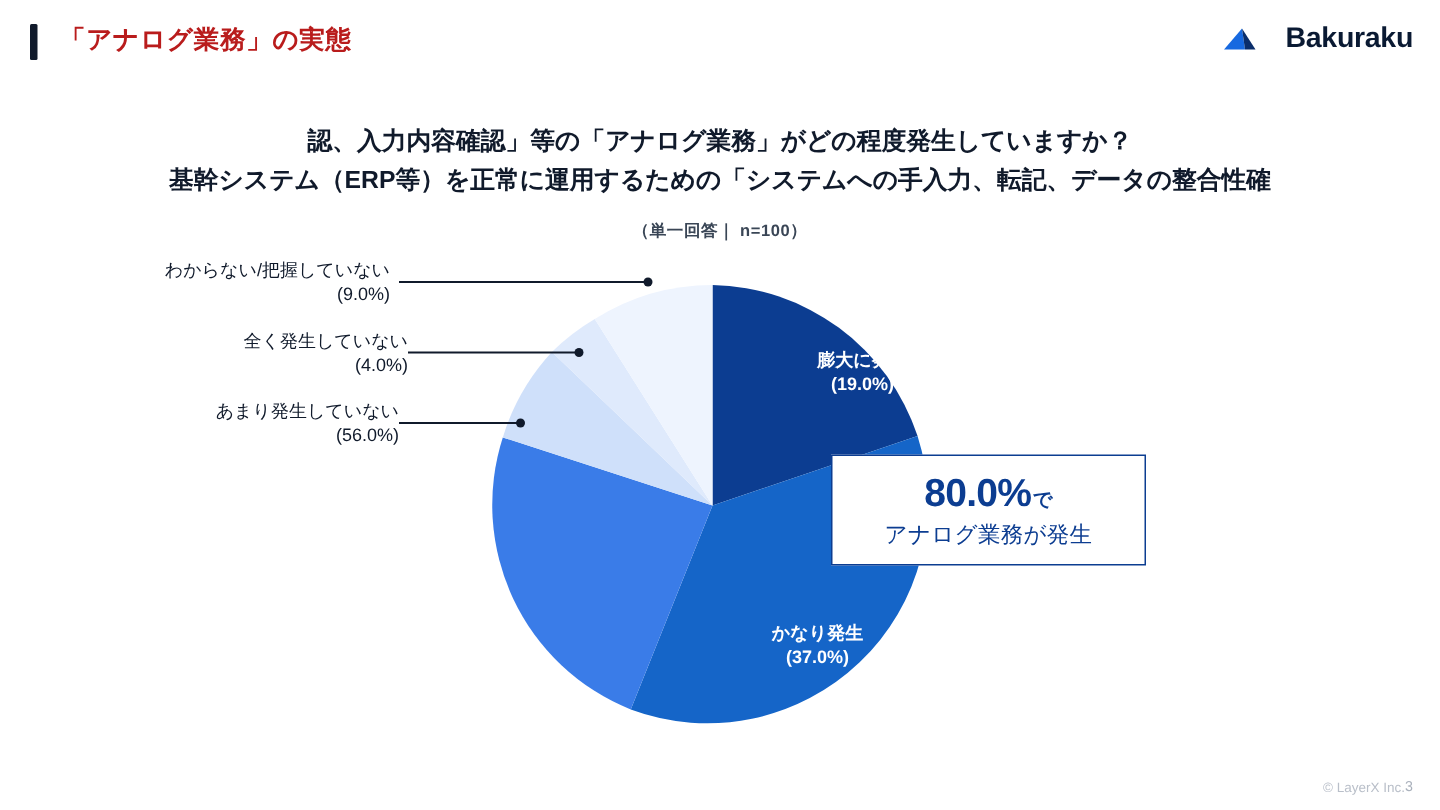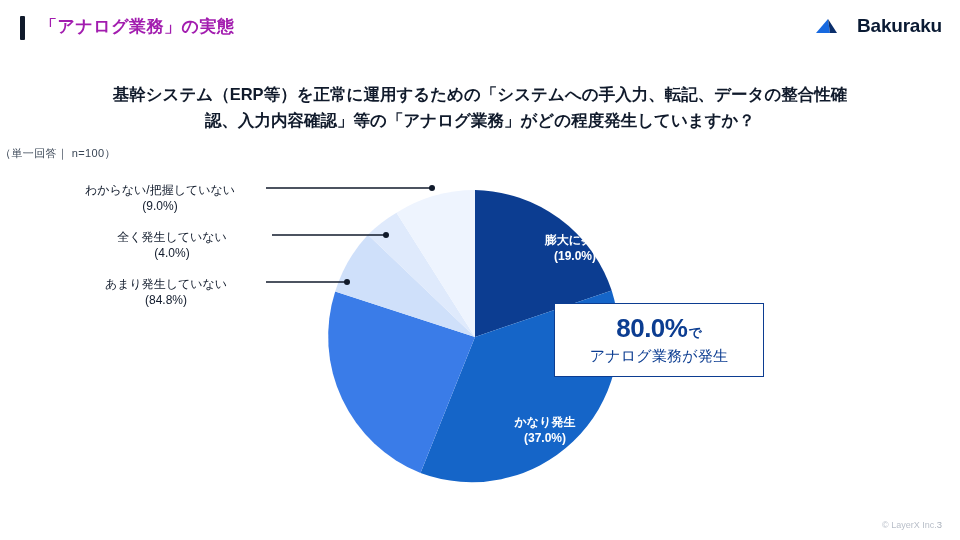--- a/index.html
+++ b/index.html
@@ -38,21 +38,21 @@
     background: #101a2b;
     border-radius: 1px;
   }
   .header-title {
     position: absolute;
     left: 40px;
     top: 15px;
     font-size: 17px;
     font-weight: bold;
     letter-spacing: .5px;
-    color: #a21caf;
+    color: #b91c1c;
     white-space: nowrap;
   }
   .brand {
     position: absolute;
     right: 18px;
     top: 15px;
     display: flex;
     align-items: center;
     gap: 18px;
   }
@@ -79,24 +79,25 @@
     font-weight: bold;
     line-height: 1.55;
     color: #101a2b;
   }
   .question-line { display: block; }
   .subnote {
     position: absolute;
     left: 0;
     top: 146px;
     width: 960px;
-    text-align: left;
+    text-align: center;
     font-size: 11px;
     color: #3a4656;
     letter-spacing: .4px;
+    font-weight: bold;
   }
 
   
   .chart-area {
     position: absolute;
     left: 0; top: 0;
     width: 960px; height: 540px;
     pointer-events: none;
   }
   .pie-svg { display: block; }
@@ -108,26 +109,25 @@
     font-weight: bold;
     line-height: 1.35;
     color: #ffffff;
     white-space: nowrap;
   }
   .slice-label .pct { font-weight: bold; }
 
   
   .lead-label {
     position: absolute;
-    text-align: center;
+    text-align: right;
     font-size: 12px;
     line-height: 1.35;
     color: #101a2b;
     white-space: nowrap;
-    margin-top: 10px;
   }
 
   
   .highlight {
     position: absolute;
     left: 554px;
     top: 303px;
     width: 210px;
     height: 74px;
     background: #ffffff;
@@ -179,22 +179,22 @@
     <div class="brand">
       <svg class="brand-mark" viewBox="0 0 24 16">
         <polygon points="1,15 13,1 15,15" fill="#1769e0"></polygon>
         <polygon points="13,1 22,15 15,15" fill="#0a2e6b"></polygon>
       </svg>
       <span class="brand-name">Bakuraku</span>
     </div>
   </div>
 
   <div class="question">
+    <span class="question-line">認、入力内容確認」等の「アナログ業務」がどの程度発生していますか？</span>
     <span class="question-line">基幹システム（ERP等）を正常に運用するための「システムへの手入力、転記、データの整合性確</span>
-    <span class="question-line">認、入力内容確認」等の「アナログ業務」がどの程度発生していますか？</span>
   </div>
   <div class="subnote">（単一回答｜ n=100）</div>
 
   <div class="chart-area">
     <svg class="pie-svg" width="960" height="540" viewBox="0 0 960 540">
 
       <path d="M475 337 L475 190 A147 147 0 0 1 611.7 290.6 Z" fill="#0c3d91"></path>
 
       <path d="M475 337 L611.7 290.6 A147 147 0 0 1 420.5 473.0 Z" fill="#1565c8"></path>
 
@@ -235,21 +235,21 @@
     <span>(9.0%)</span>
   </div>
 
   <div class="lead-label" style="left:72px; top:219px; width:200px;">
     <span>全く発生していない</span><br>
     <span>(4.0%)</span>
   </div>
 
   <div class="lead-label" style="left:66px; top:266px; width:200px;">
     <span>あまり発生していない</span><br>
-    <span>(84.8%)</span>
+    <span>(56.0%)</span>
   </div>
 
   <div class="highlight">
     <div class="highlight-top">
       <span class="highlight-pct">80.0%</span>
       <span class="highlight-suffix">で</span>
     </div>
     <div class="highlight-bottom">アナログ業務が発生</div>
   </div>
 

